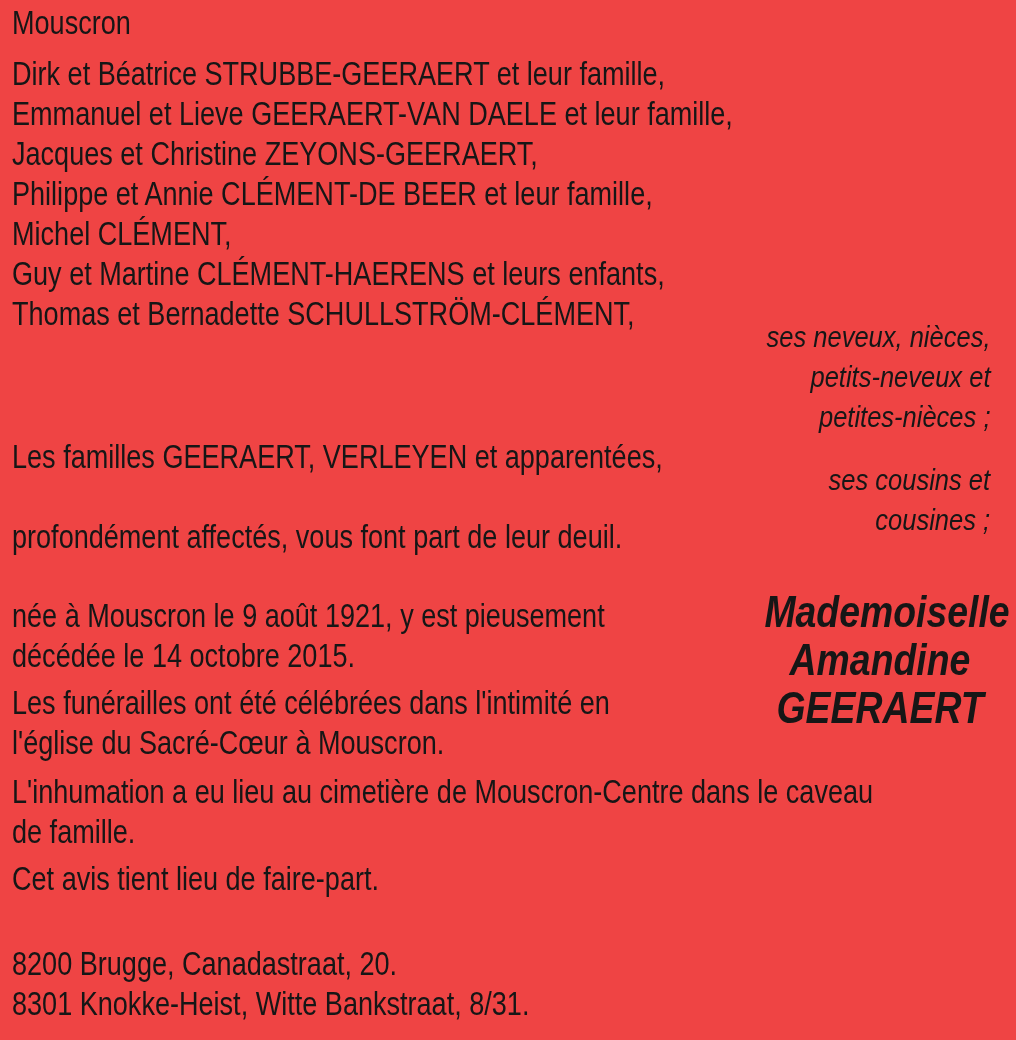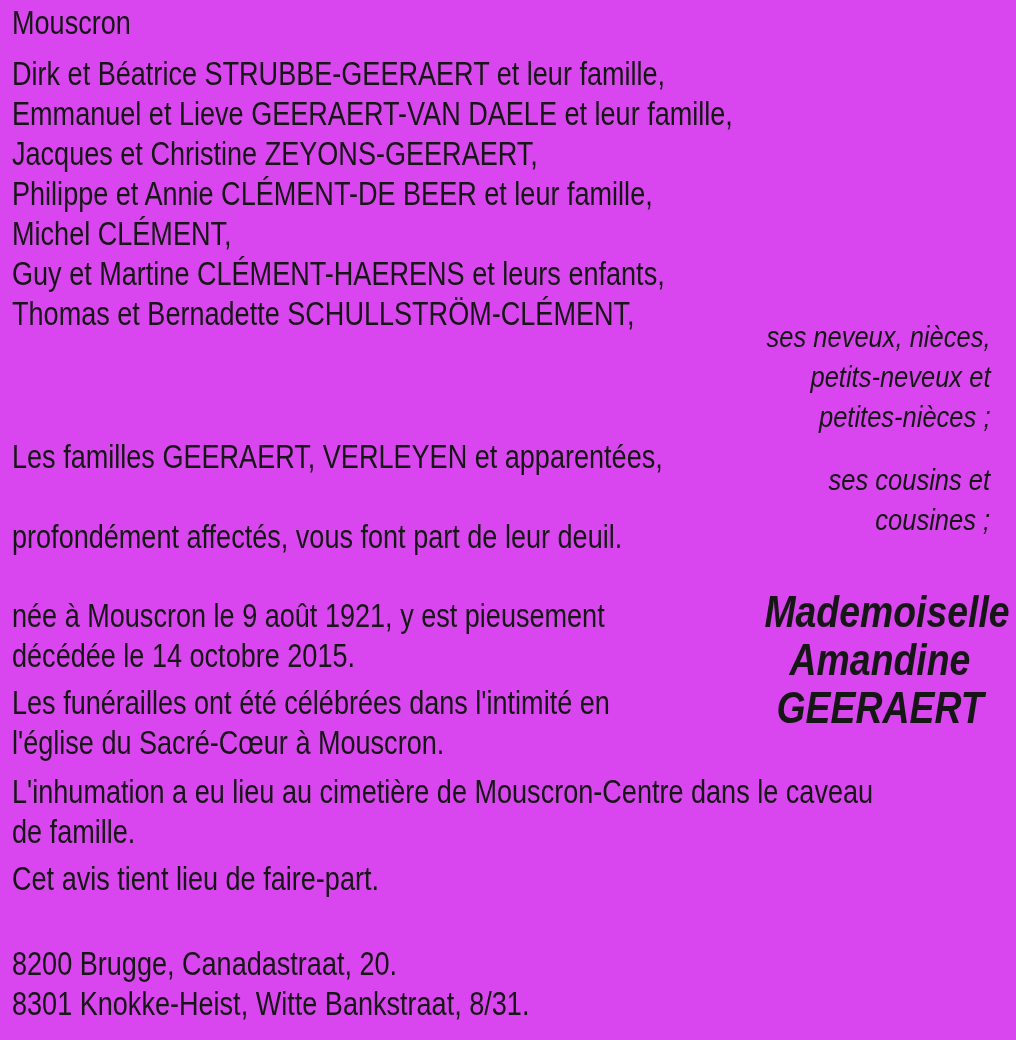--- a/index.html
+++ b/index.html
@@ -4,21 +4,21 @@
 <style>
   html, body {
     margin: 0;
     padding: 0;
     background: #ffffff;
   }
   .page {
     position: relative;
     width: 1016px;
     height: 1040px;
-    background: #d946ef;
+    background: #ef4444;
     color: #161616;
     font-family: "Liberation Sans", sans-serif;
     overflow: hidden;
   }
   .block {
     position: absolute;
     white-space: nowrap;
   }
   .body-text {
     font-size: 33px;

